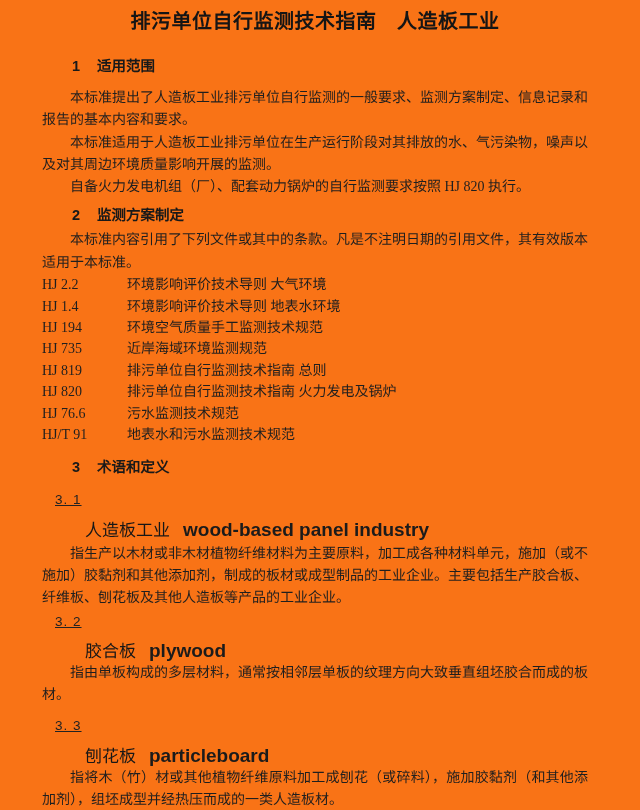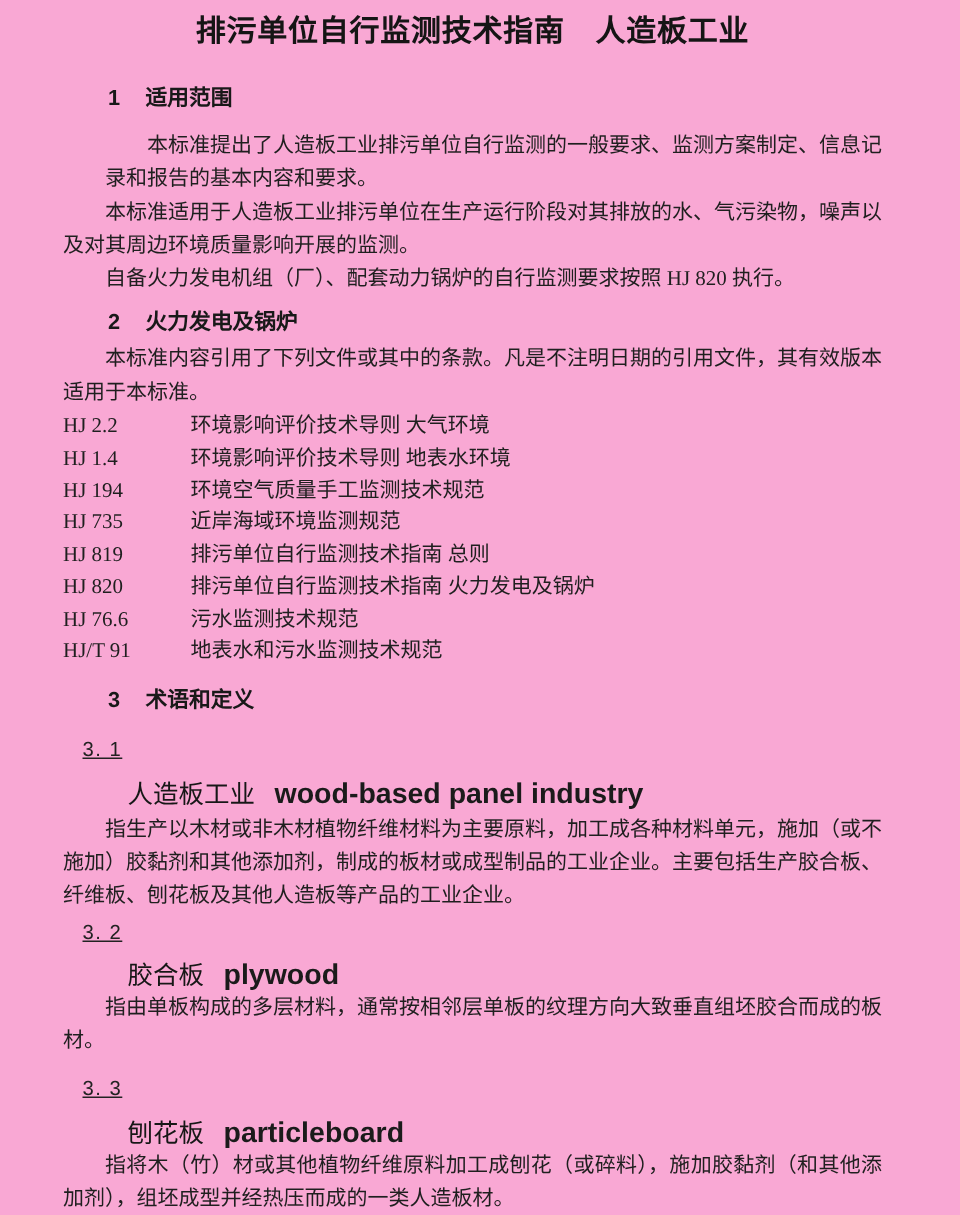--- a/index.html
+++ b/index.html
@@ -7,21 +7,21 @@
     --sans: "Liberation Sans", "DejaVu Sans", sans-serif;
   }
   * { box-sizing: border-box; }
   html, body { margin:0; padding:0; }
   body { background:#fdfdfd; }
   .page{
     position:relative;
     width:640px;
     height:810px;
     margin:0 auto;
-    background:#f9a8d4;
+    background:#f97316;
     color:#1f1f1f;
     padding:8px 52px 0 42px;
     overflow:hidden;
     font-family: var(--serif);
   }
   .doc-title{
     margin:0;
     font-family:var(--sans);
     font-weight:bold;
     font-size:20px;
@@ -41,21 +41,21 @@
   .sec-heading .sec-num{ margin-right:17px; }
   .para{
     margin:0;
     font-size:14px;
     line-height:22.3px;
     text-align:justify;
     text-indent:28px;
     color:#1f1f1f;
   }
   #h1{ margin-top:22px; }
-  #p1{ margin-top:11px;margin-left:28px; }
+  #p1{ margin-top:11px; }
   #h2{ margin-top:7px; }
   #intro{ margin-top:4px; }
   .ref-list{ }
   .ref-row{
     display:flex;
     font-size:14px;
     line-height:21.45px;
   }
   .ref-code{
     flex:none;
@@ -108,21 +108,21 @@
   <h1 class="doc-title">排污单位自行监测技术指南　人造板工业</h1>
 
   <div class="sec-heading" id="h1">
     <span class="sec-num">1</span><span class="sec-title">适用范围</span>
   </div>
   <p class="para" id="p1">本标准提出了人造板工业排污单位自行监测的一般要求、监测方案制定、信息记录和报告的基本内容和要求。</p>
   <p class="para" id="p2">本标准适用于人造板工业排污单位在生产运行阶段对其排放的水、气污染物，噪声以及对其周边环境质量影响开展的监测。</p>
   <p class="para" id="p3">自备火力发电机组（厂）、配套动力锅炉的自行监测要求按照 HJ 820 执行。</p>
 
   <div class="sec-heading" id="h2">
-    <span class="sec-num">2</span><span class="sec-title">火力发电及锅炉</span>
+    <span class="sec-num">2</span><span class="sec-title">监测方案制定</span>
   </div>
   <p class="para" id="intro">本标准内容引用了下列文件或其中的条款。凡是不注明日期的引用文件，其有效版本适用于本标准。</p>
 
   <div class="ref-list">
     <div class="ref-row">
       <span class="ref-code">HJ 2.2</span>
       <span class="ref-title">环境影响评价技术导则 大气环境</span>
     </div>
     <div class="ref-row">
       <span class="ref-code">HJ 1.4</span>

